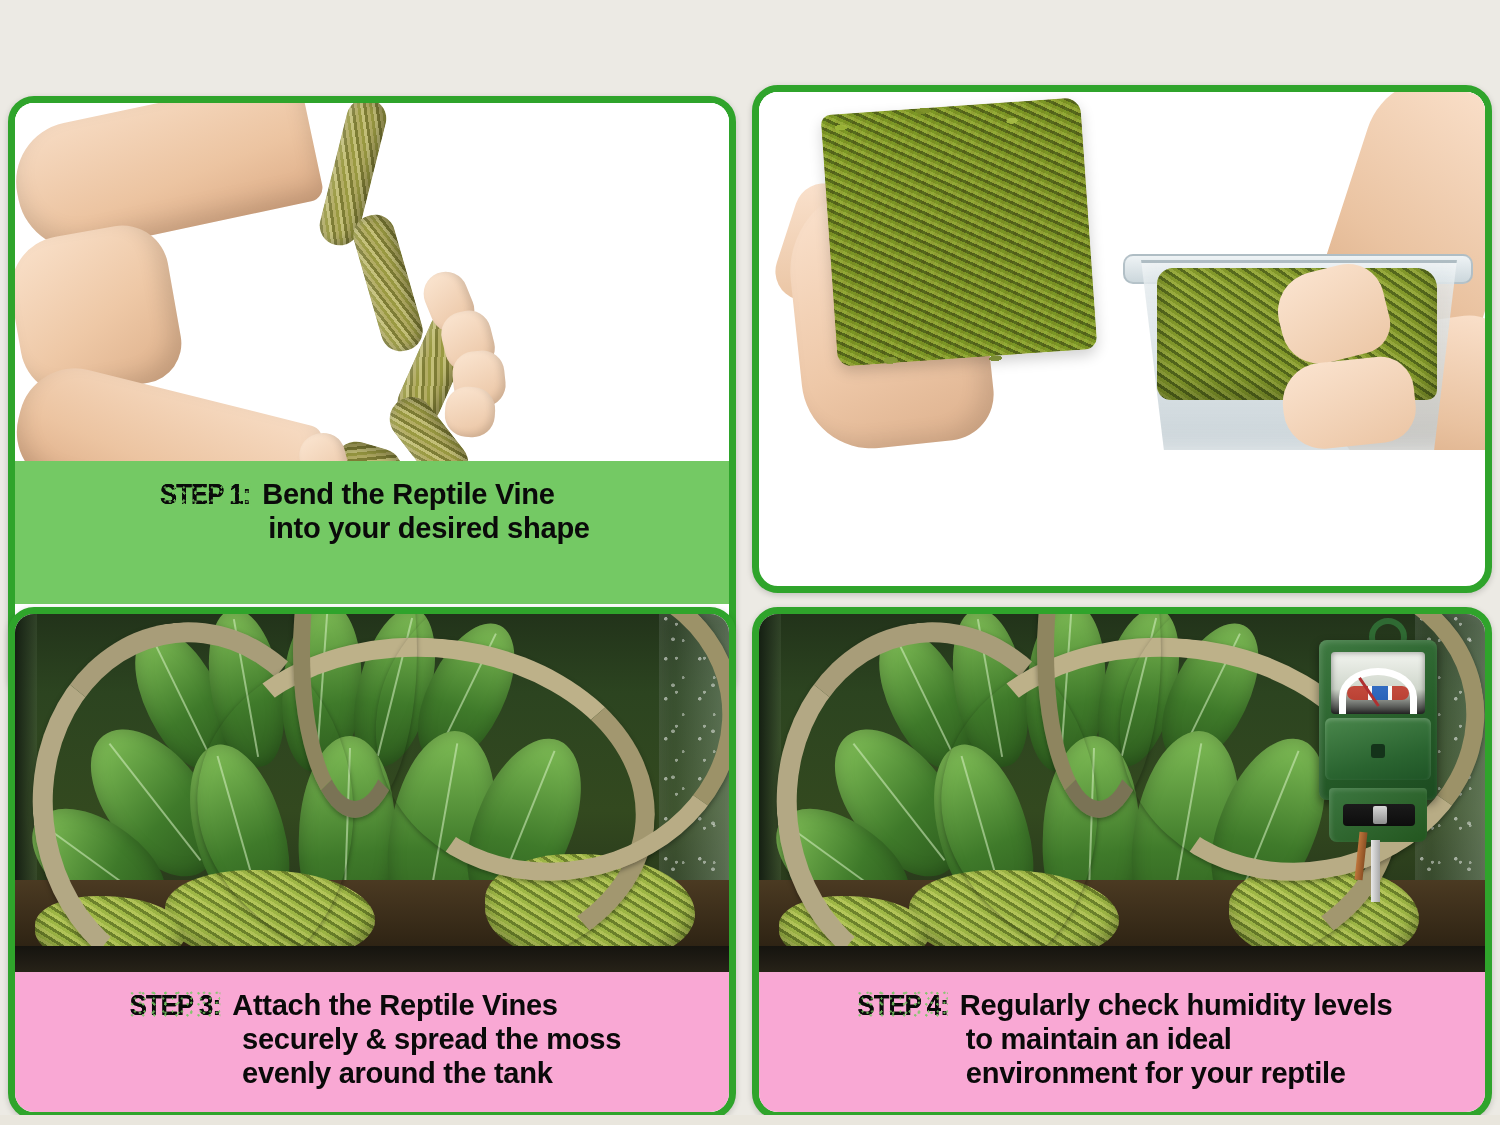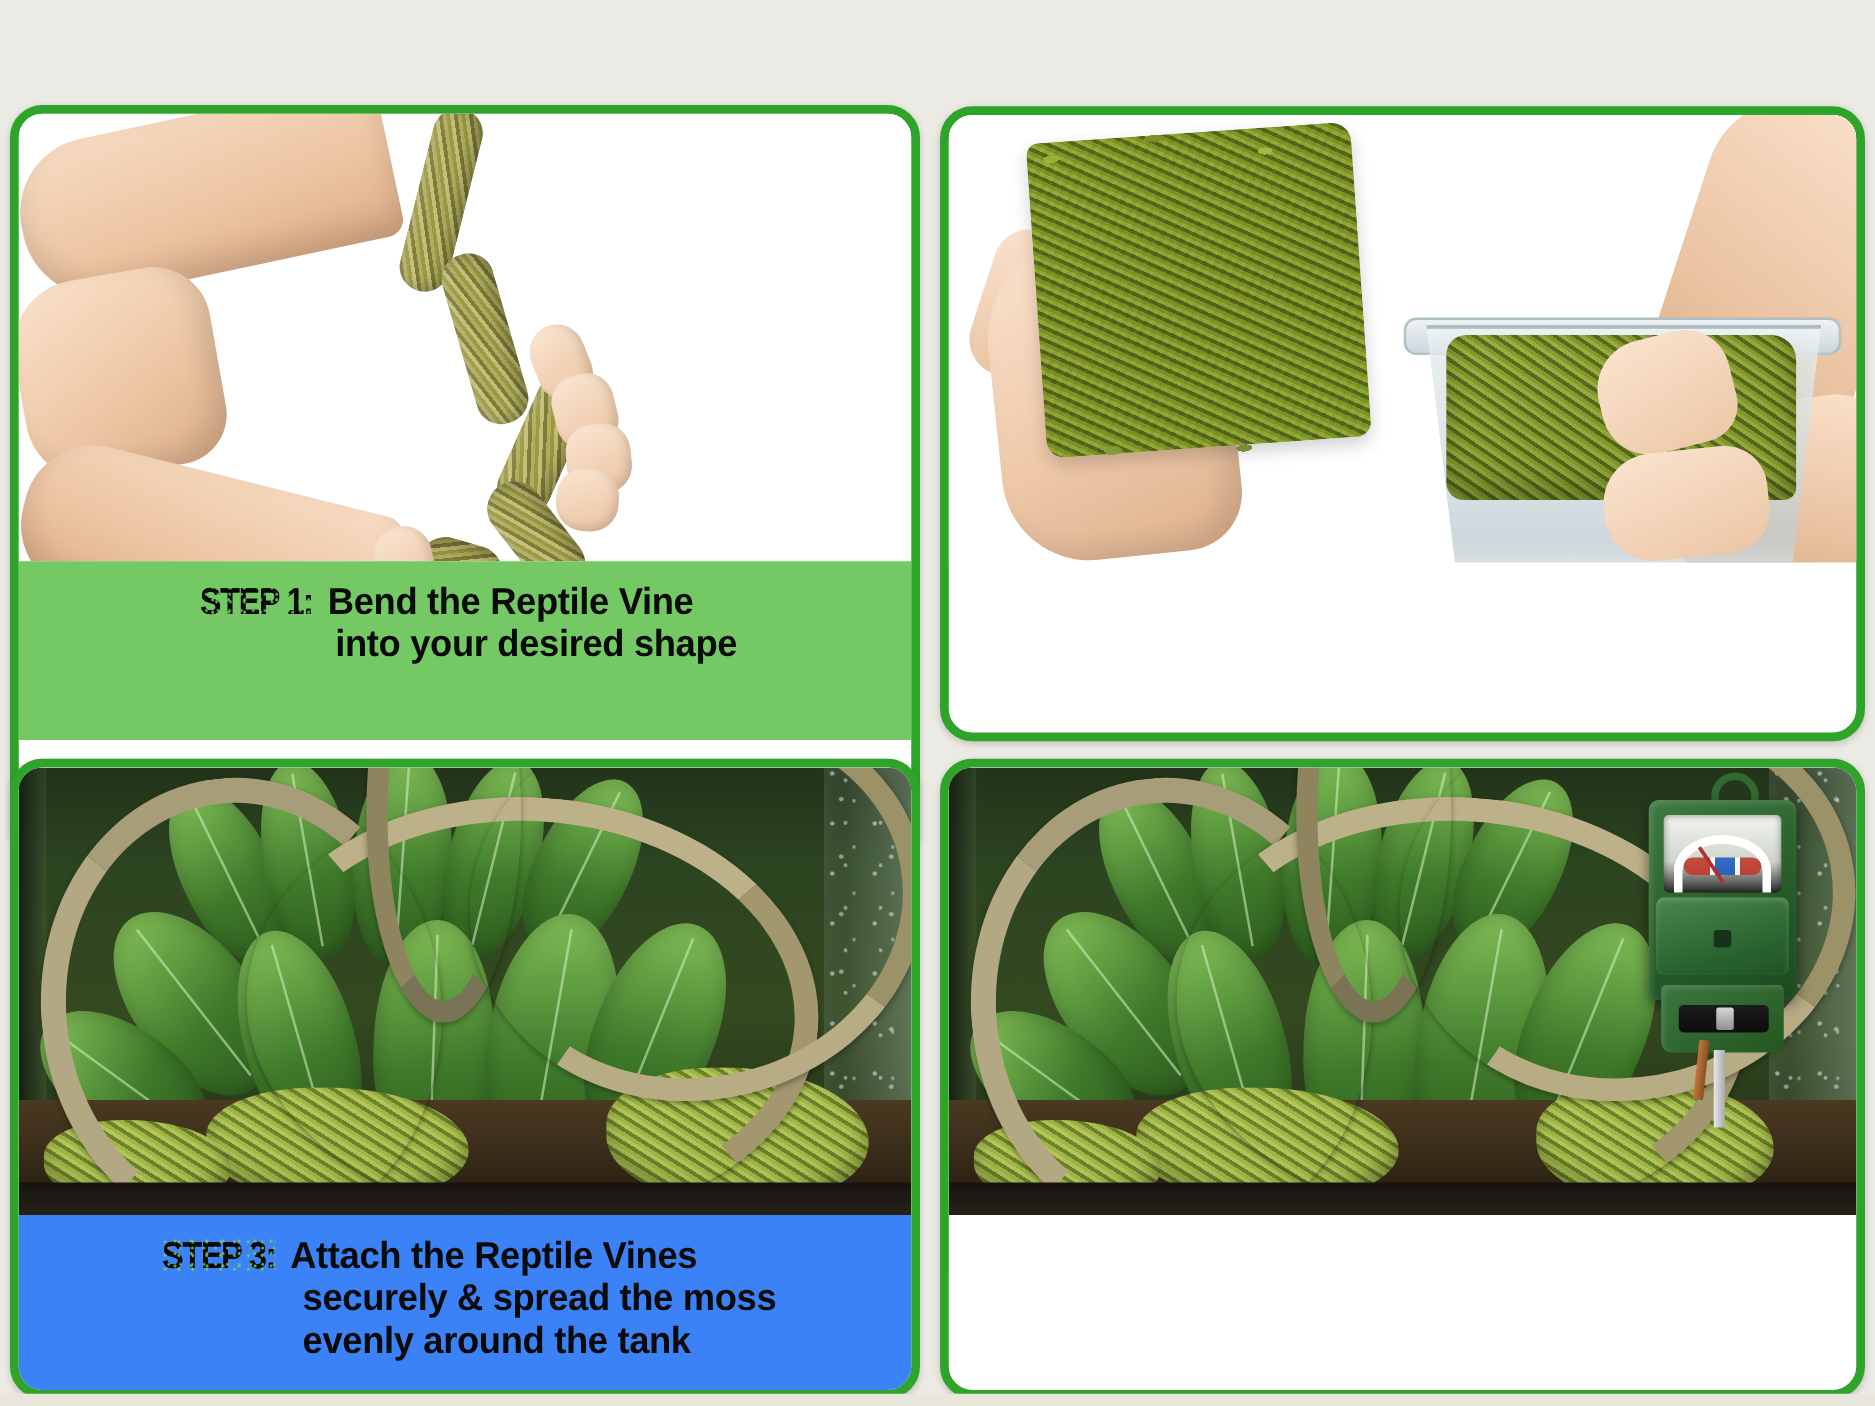--- a/index.html
+++ b/index.html
@@ -74,21 +74,21 @@
 
   .panel{
     position:absolute;
     border:7px solid #2fa42b;
     border-radius:26px;
     background:#ffffff;
     overflow:hidden;
     box-shadow:0 2px 6px rgba(0,0,0,.18);
     box-sizing:border-box;
   }
-  .p1{left:8px;  top:4px;   width:728px; height:604px;}
+  .p1{left:8px;  top:16px;   width:728px; height:604px;}
   .p2{left:752px;top:5px;   width:740px; height:508px;}
   .p3{left:8px;  top:527px; width:728px; height:512px;}
   .p4{left:752px;top:527px; width:740px; height:512px;}
 
   .panel-img{position:relative;width:100%;overflow:hidden;background:#fff;}
   .p1 .panel-img,.p2 .panel-img{height:358px;}
   .p3 .panel-img,.p4 .panel-img{height:358px;}
 
   .caption{
     position:relative;
@@ -96,21 +96,21 @@
     box-sizing:border-box;
     padding:16px 18px 10px 18px;
     color:#0a0a0a;
     font-weight:bold;
     font-size:30px;
     line-height:1.13;
     text-align:center;
     letter-spacing:-0.3px;
   }
   .p1 .caption,.p2 .caption{background:#74c964;height:143px;}
-  .p3 .caption,.p4 .caption{background:#3b82f6;height:147px;text-decoration:underline;}
+  .p3 .caption,.p4 .caption{background:#f9a8d4;height:147px;text-decoration:underline;}
   .cap-inner{display:inline-block;text-align:left;transform:scaleX(0.97);}
   .cap-line{white-space:nowrap;}
   .step-label{
     font-weight:bold;
     letter-spacing:-1px;
     transform:scaleX(0.88);
     display:inline-block;
     margin-right:6px;
     text-shadow:0 0 0 #000;
     position:relative;
@@ -460,18 +460,31 @@
             <div class="meter-base"></div>
             <div class="meter-switch"></div>
             <div class="sw-knob"></div>
             <div class="probe2"></div>
             <div class="probe"></div>
           </div>
 
           <div class="tank-lip"></div>
         </div>
       </div>
+      <div class="caption">
+        <span class="cap-inner">
+          <span class="cap-line">
+            <span class="step-label">STEP 4:</span><span>Regularly check humidity levels</span>
+          </span><br>
+          <span class="cap-line" style="padding-left:118px;display:inline-block;">
+            <span>to maintain an ideal</span>
+          </span><br>
+          <span class="cap-line" style="padding-left:118px;display:inline-block;">
+            <span>environment for your reptile</span>
+          </span>
+        </span>
+      </div>
     </div>
 
   </div>
 
   <div class="bottom-strip"></div>
 </div>
 
 </body></html>

